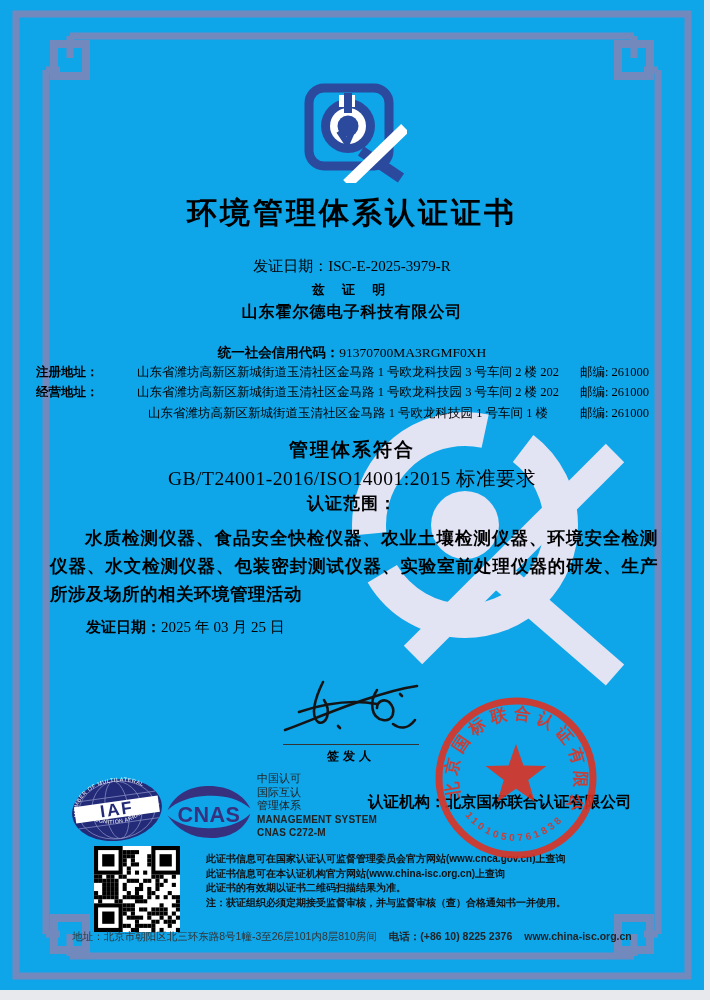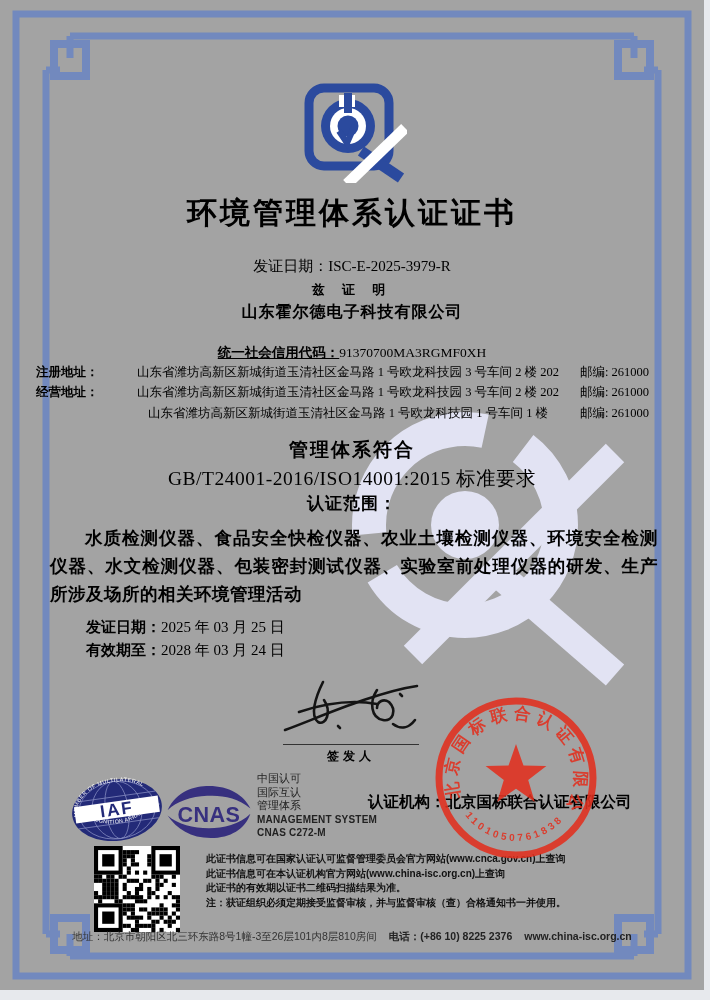--- a/index.html
+++ b/index.html
@@ -4,36 +4,36 @@
 <title>证书</title>
 <style>
   html,body{margin:0;padding:0;}
   body{
     width:710px;height:1000px;background:#e7e9ed;
     font-family:"Liberation Serif","DejaVu Serif",serif;
     position:relative;overflow:hidden;
   }
   .page{
     position:absolute;left:0;top:0;width:704px;height:990px;
-    background:#a3a3a3;overflow:hidden;
+    background:#0ea5e9;overflow:hidden;
   }
   .abs{position:absolute;}
   .center{text-align:center;left:0;width:704px;}
   .sans{font-family:"Liberation Sans","DejaVu Sans",sans-serif;}
   .frame-svg{position:absolute;left:0;top:0;z-index:1;pointer-events:none;}
   .wm{position:absolute;left:295px;top:355px;z-index:0;}
   .content{position:absolute;left:0;top:0;width:704px;height:990px;z-index:2;}
 
   .logo{left:301px;top:83px;width:106px;height:100px;}
   .title{top:193px;font-size:30px;font-weight:700;letter-spacing:3px;color:#000;}
   .certno{top:257px;font-size:15px;color:#000;}
   .hereby{top:281px;font-size:13px;font-weight:700;letter-spacing:7px;}
   .company{top:302px;font-size:16px;font-weight:700;letter-spacing:1px;}
   .credit{top:344px;font-size:13.5px;}
-  .credit b{font-weight:700;text-decoration:underline;}
+  .credit b{font-weight:700;}
   .addr-row{left:36px;width:632px;display:flex;align-items:center;font-size:12.5px;height:20px;}
   .addr-label{width:86px;font-weight:700;flex:none;text-align:left;}
   .addr-text{flex:1;text-align:center;white-space:nowrap;}
   .addr-postal{width:88px;flex:none;text-align:left;padding-left:6px;}
   .conform{top:437px;font-size:19px;font-weight:700;letter-spacing:2px;}
   .standard{top:465px;font-size:19.5px;letter-spacing:.5px;}
   .scopelbl{top:492px;font-size:17px;font-weight:700;letter-spacing:1px;}
   .scope{left:50px;top:524px;width:608px;font-size:17.5px;font-weight:700;
          line-height:28px;text-align:justify;text-indent:2em;letter-spacing:.5px;}
   .dates{left:86px;top:616px;font-size:15px;line-height:23px;}
@@ -126,23 +126,20 @@
     </div>
 
     <div class="abs center conform">管理体系符合</div>
     <div class="abs center standard">GB/T24001-2016/ISO14001:2015 标准要求</div>
     <div class="abs scope">水质检测仪器、食品安全快检仪器、农业土壤检测仪器、环境安全检测仪器、水文检测仪器、包装密封测试仪器、实验室前处理仪器的研发、生产所涉及场所的相关环境管理活动</div>
     <div class="abs center scopelbl">认证范围：</div>
 
     <div class="abs dates">
       <div>
         <span class="lab">发证日期：</span><span>2025 年 03 月 25 日</span>
-      </div>
-      <div>
-        <span class="lab">有效期至：</span><span>2028 年 03 月 24 日</span>
       </div>
     </div>
 
     <div class="abs sig">
       <svg width="145" height="62" viewBox="0 0 145 62">
         <g fill="none" stroke="#141414" stroke-width="2.6" stroke-linecap="round">
           <path d="M6,52 C34,42 96,14 138,8"></path>
           <path d="M44,4 C36,20 31,38 39,44 C47,48 53,34 45,22"></path>
           <path d="M20,34 C50,24 76,22 98,26"></path>
           <path d="M98,12 C90,24 92,40 104,42 C114,44 118,32 110,24 C104,20 98,24 98,30"></path>

